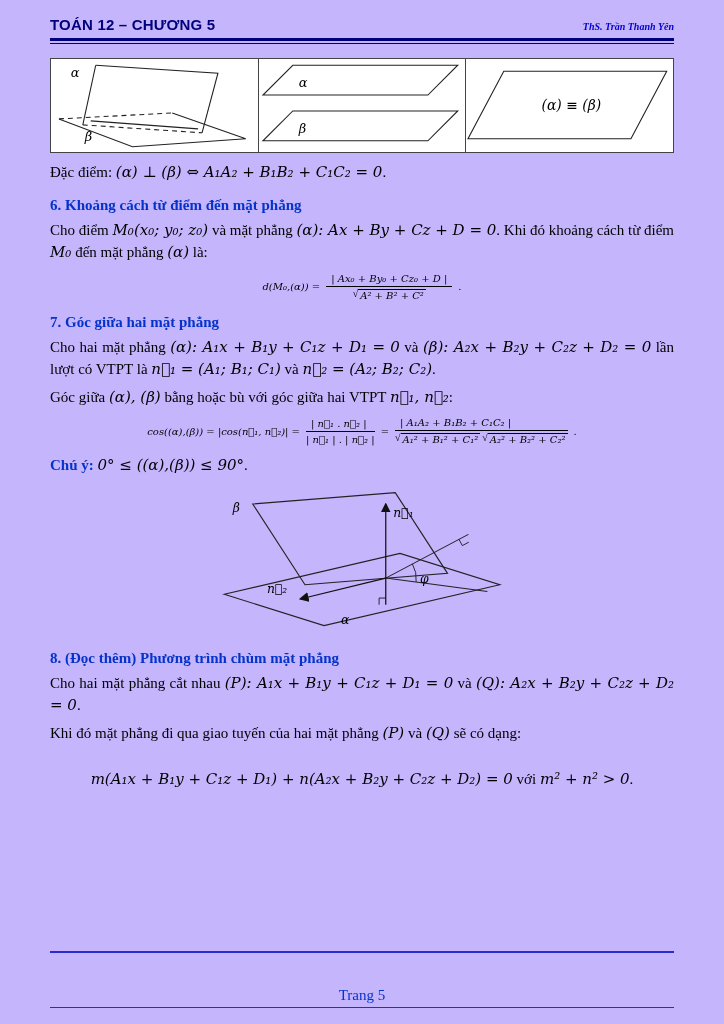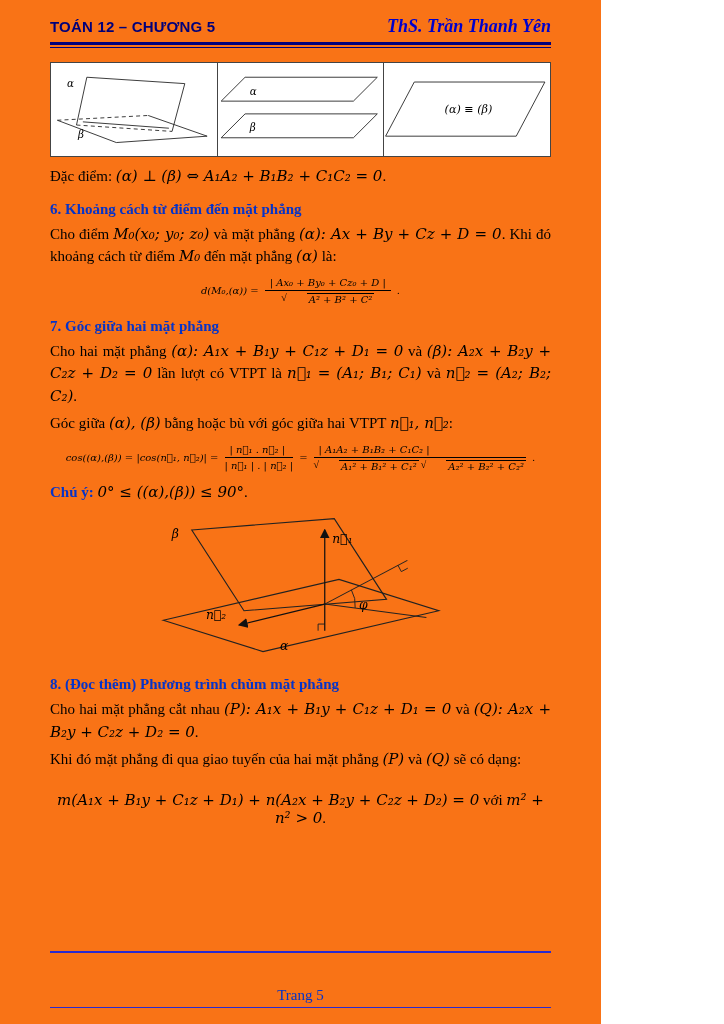--- a/index.html
+++ b/index.html
@@ -1,25 +1,25 @@
 <!DOCTYPE html>
 <html><head>
 <meta charset="utf-8">
 <style>
   * { margin:0; padding:0; box-sizing:border-box; }
   html,body { background:#fff; }
   .page {
-    position:relative; width:601px; height:1024px; background:#f97316;
+    position:relative; width:724px; height:1024px; background:#c4b5fd;
     font-family:"Liberation Serif","DejaVu Serif",serif; color:#000;
     font-size:15px; overflow:hidden;
   }
   
   .hdr { display:flex; justify-content:space-between; align-items:baseline; padding:16px 50px 5px; }
   .hdr-left { font-family:"Liberation Sans","DejaVu Sans",sans-serif; font-weight:bold; font-size:15px; color:#00007a; letter-spacing:.2px; }
-  .hdr-right { font-weight:bold; font-style:italic; font-size:18px; color:#0000cc; }
+  .hdr-right { font-weight:bold; font-style:italic; font-size:10px; color:#0000cc; }
   .hdr-rule { margin:0 50px; height:6px; border-top:3px solid #00007a; border-bottom:1px solid #00007a; }
   
   .content { padding:0 50px; }
   p.body { margin:5px 0; line-height:1.5; text-align:justify; }
   .m { font-family:"DejaVu Serif",serif; font-style:italic; }
   h3.sec { margin:13px 0 5px; font-size:15px; font-weight:bold; color:#0533c9; }
   .note-label { font-weight:bold; color:#0533c9; }
   
   .figbox { margin:14px 0 8px; border:1px solid #444; display:flex; height:95px; background:#fff; }
   .figcell { flex:1; border-right:1px solid #444; position:relative; }
@@ -28,22 +28,22 @@
   svg text { font-family:"DejaVu Serif",serif; font-style:italic; font-size:13px; fill:#000; }
   svg text.big { font-size:14px; }
   
   .formula { display:flex; justify-content:center; align-items:center; gap:6px; margin:9px 0; font-size:10px; }
   .formula.cos { font-size:10px; }
   .frac { display:inline-flex; flex-direction:column; text-align:left; vertical-align:middle; }
   .frac .num { border-bottom:1.2px solid #000; padding:0 5px 2px; }
   .frac .den { padding-top:2px; display:flex; justify-content:center; align-items:flex-start; gap:2px; }
   .sqrt { display:inline-flex; align-items:flex-start; }
   .sqrt .rad { font-style:normal; line-height:1.05; }
-  .sqrt .radicand { border-top:1.2px solid #000; padding:0 2px;margin-left:20px; }
-  .formula-center { text-align:center; margin:20px 0; }
+  .sqrt .radicand { border-top:1.2px solid #000; padding:0 2px; }
+  .formula-center { text-align:center; margin:26px 0; }
   
   .fig-center { display:flex; justify-content:center; margin:8px 0 4px; }
   
   .footer { position:absolute; left:50px; right:50px; bottom:16px; text-align:center; }
   .f-rule-top { border-top:2px solid #2a2ad0; }
   .f-rule-bot { border-top:1px solid #2a2ad0; }
   .f-text { color:#0533c9; font-size:15px; padding:2px 0 3px;margin-top:32px; }
 </style>
 </head>
 <body>

